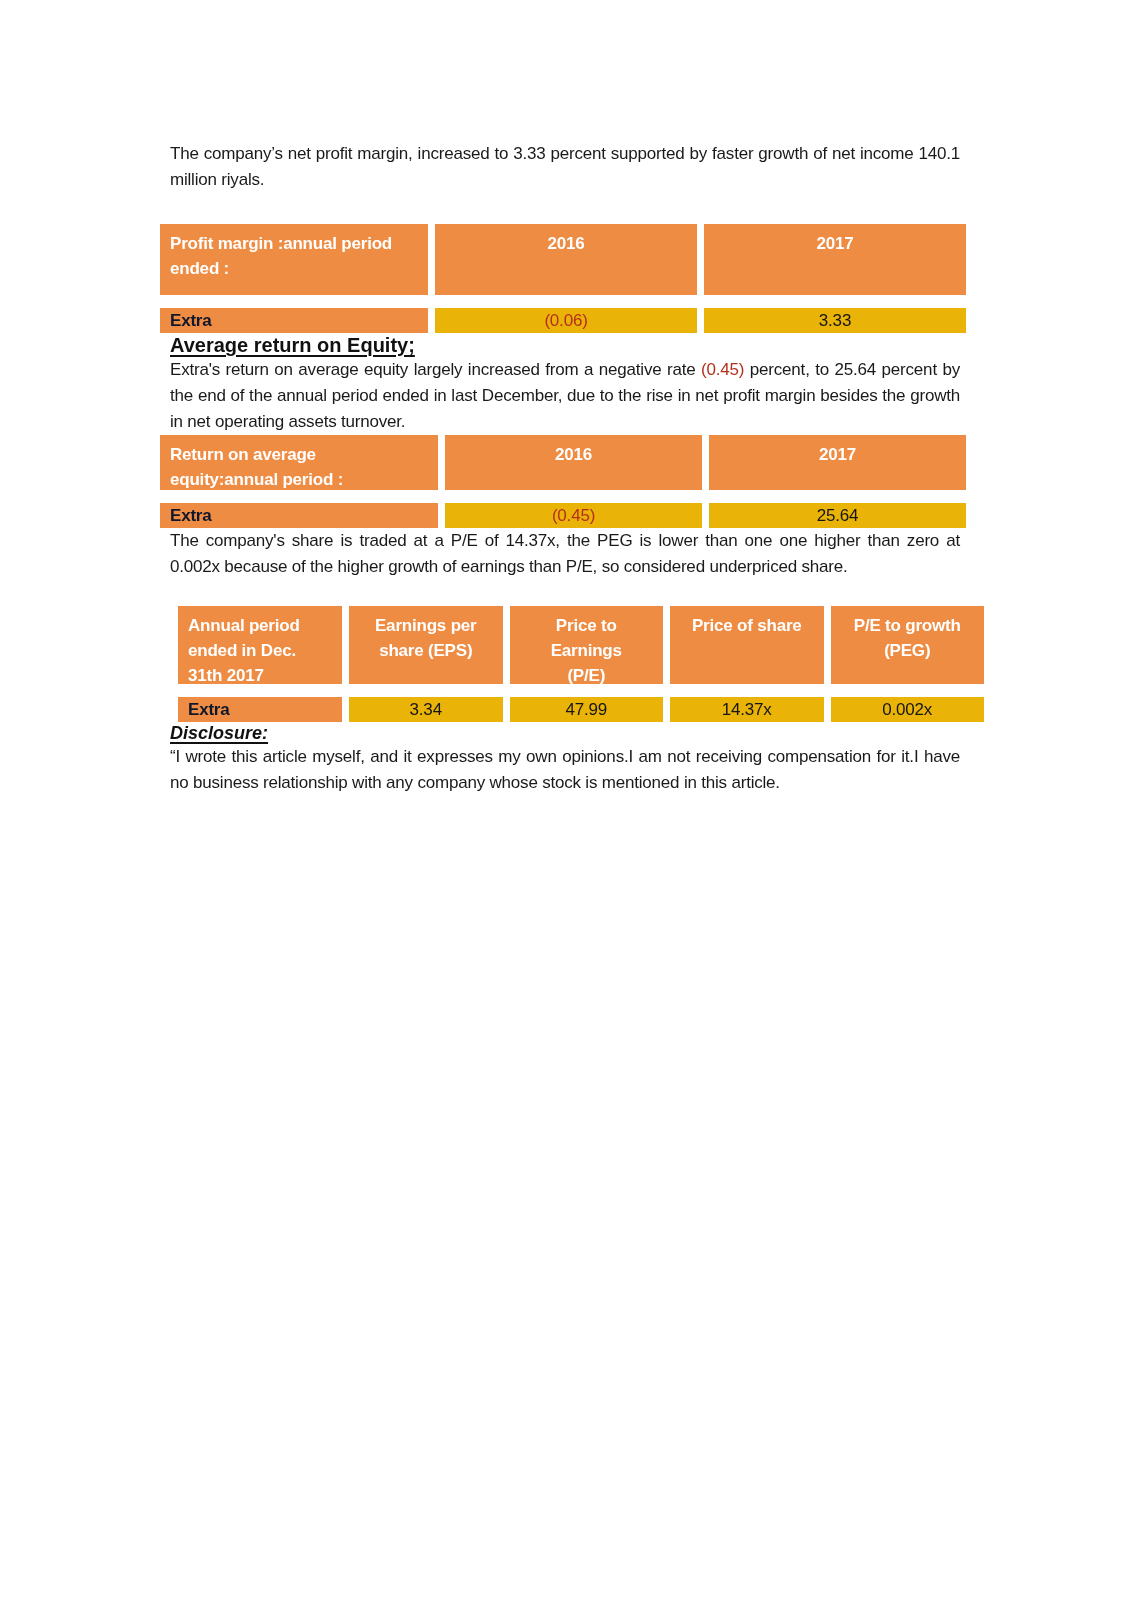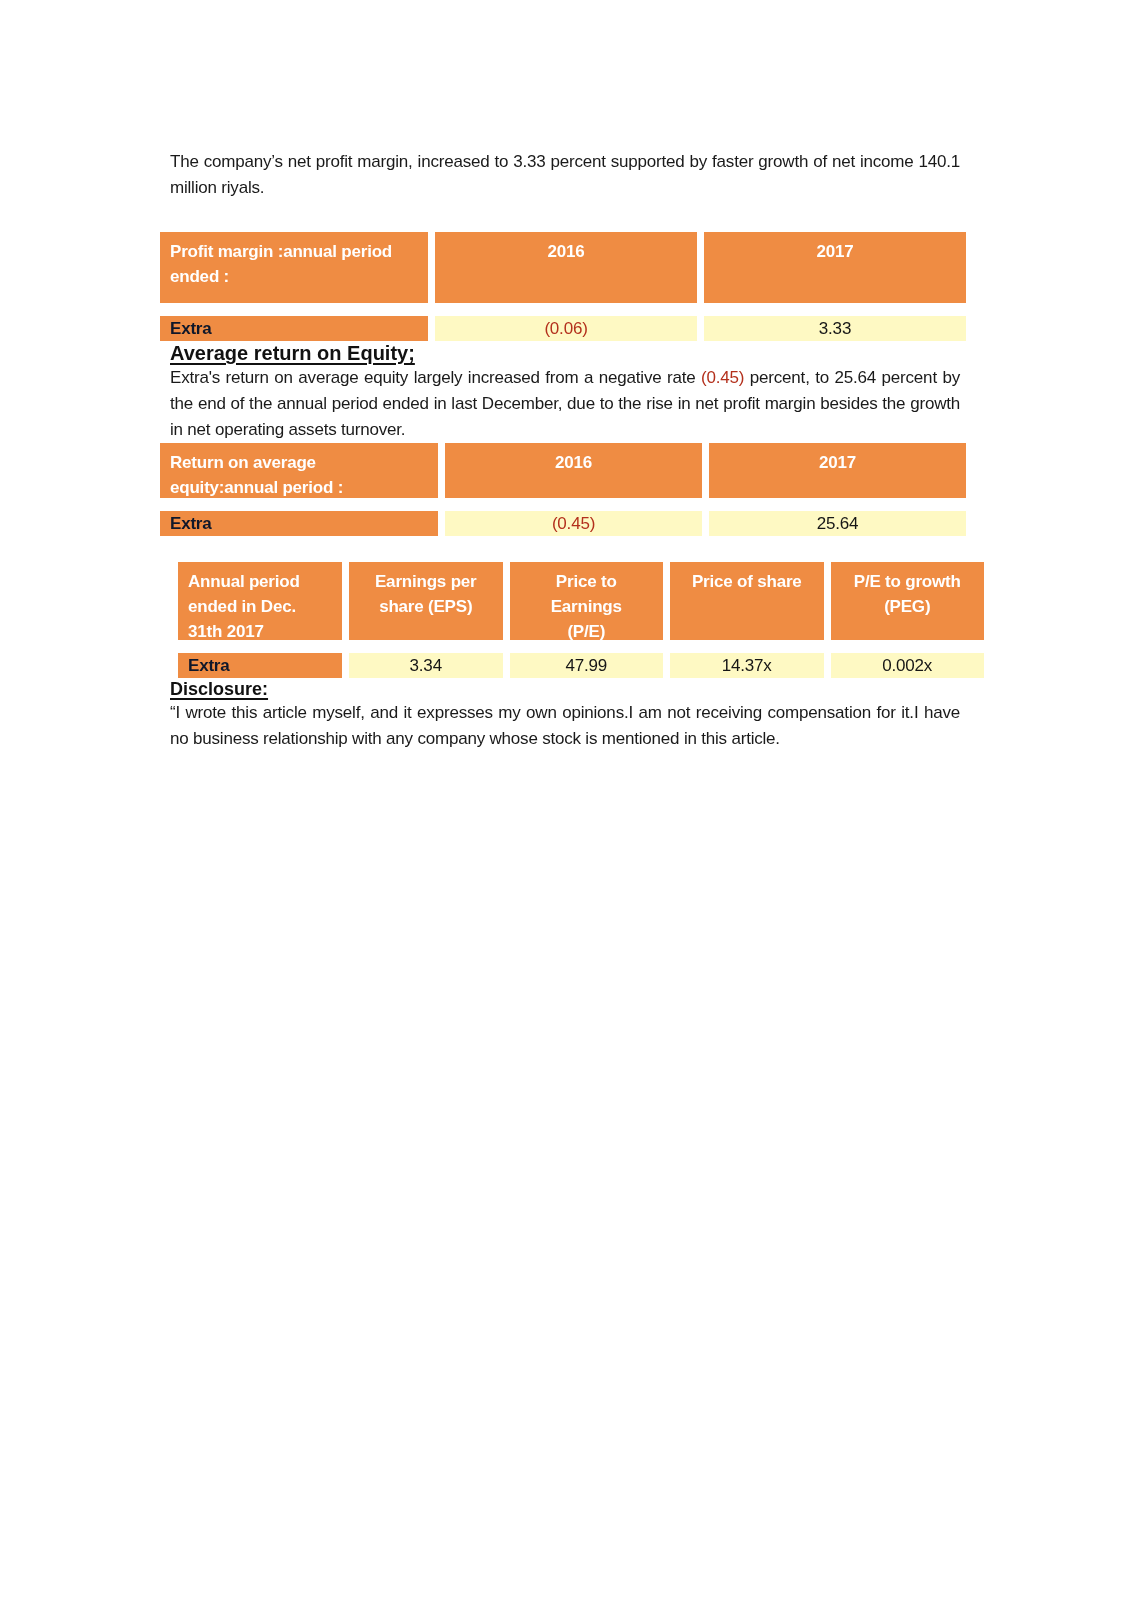--- a/index.html
+++ b/index.html
@@ -8,21 +8,21 @@
     width:1131px;
     height:1600px;
     background:#ffffff;
     font-family:"Liberation Sans", sans-serif;
     color:#1a1a1a;
     overflow:hidden;
   }
   .doc{
     position:absolute;
     left:170px;
-    top:16px;
+    top:8px;
     width:790px;
     padding-top:133px;
   }
   p.body-text{
     margin:0;
     font-size:17px;
     line-height:26px;
     letter-spacing:-0.2px;
     text-align:justify;
   }
@@ -78,37 +78,37 @@
   .tbl .rlabel{
     background:#ef8c43;
     color:#0f172a;
     font-weight:bold;
     height:25px;
     line-height:25px;
     padding:0 10px;
     text-align:left;
   }
   .tbl .vcell{
-    background:#fef9c3;
+    background:#eab308;
     color:#161616;
     height:25px;
     line-height:25px;
     padding:0 8px;
     text-align:center;
   }
   .tbl .vneg{color:#b3301c;}
   .narrow-wrap{display:inline-block;max-width:100px;}
   
   .mt-intro-tbl{margin-top:31px;}
   .mt-tbl-h{margin-top:40px;}
   .mt-h-p{margin-top:29px;}
   .mt-p-tbl2{}
   .mt-tbl2-h{margin-top:39px;}
   .mt-p-tbl3{margin-top:26px;}
-  .mt-tbl3-h{margin-top:25px;}
+  .mt-tbl3-h{margin-top:25px;font-style:italic;}
   .mt-h3-p{margin-top:26px;}
 </style>
 </head>
 <body>
 
 <div class="page">
   <div class="doc">
 
     <p class="body-text">The company’s net profit margin, increased to 3.33 percent supported by faster growth of net income 140.1 million riyals.</p>
 
@@ -128,20 +128,21 @@
     <div class="tbl tbl2 tbl-3col-b mt-p-tbl2">
       <div class="cell hcell h-left">Return on average equity:annual period :</div>
       <div class="cell hcell h-center">2016</div>
       <div class="cell hcell h-center">2017</div>
       <div class="cell rlabel">Extra</div>
       <div class="cell vcell vneg">(0.45)</div>
       <div class="cell vcell">25.64</div>
     </div>
 
 
+    <p class="body-text mt-h-p">The company's share is traded at a P/E of 14.37x, the PEG is lower than one one higher than zero at 0.002x because of the higher growth of earnings than P/E, so considered underpriced share.</p>
 
     <div class="tbl tbl3 tbl-5col mt-p-tbl3">
       <div class="cell hcell h-left">Annual period ended in Dec. 31th 2017</div>
       <div class="cell hcell h-center">Earnings per share (EPS)</div>
       <div class="cell hcell h-center"><span class="narrow-wrap">Price to Earnings (P/E)</span></div>
       <div class="cell hcell h-center">Price of share</div>
       <div class="cell hcell h-center">P/E to growth (PEG)</div>
       <div class="cell rlabel">Extra</div>
       <div class="cell vcell">3.34</div>
       <div class="cell vcell">47.99</div>

